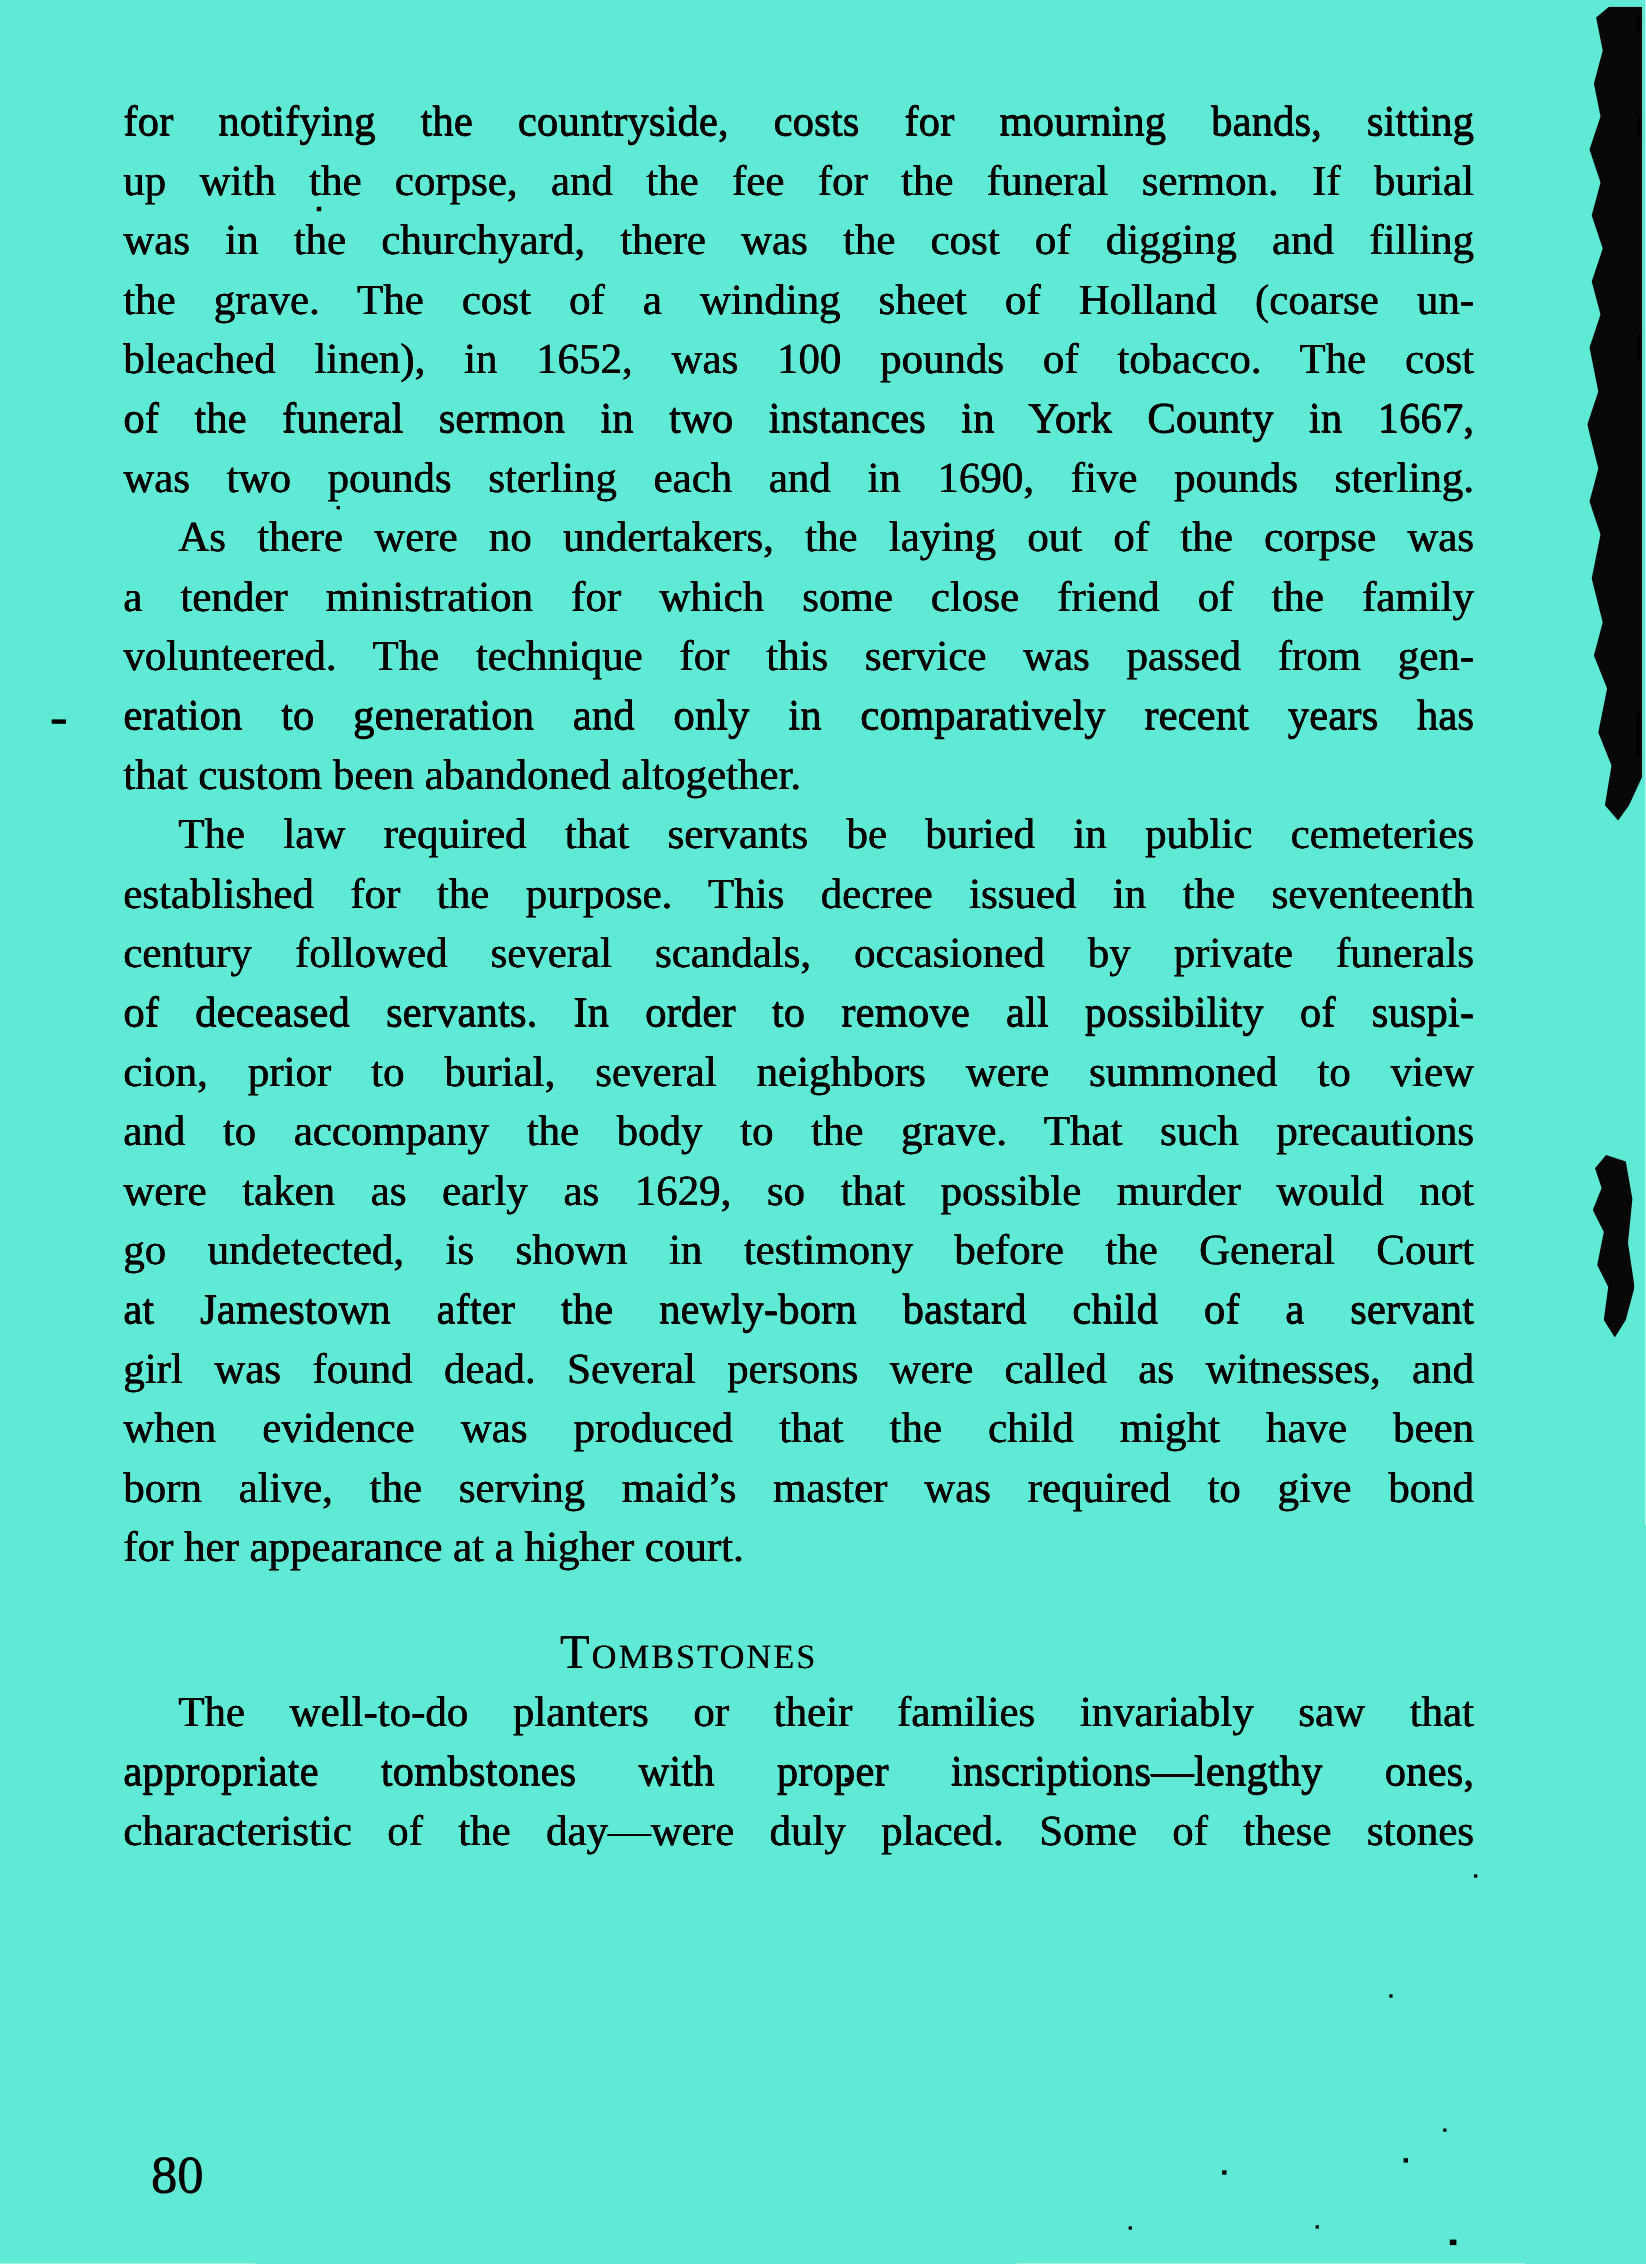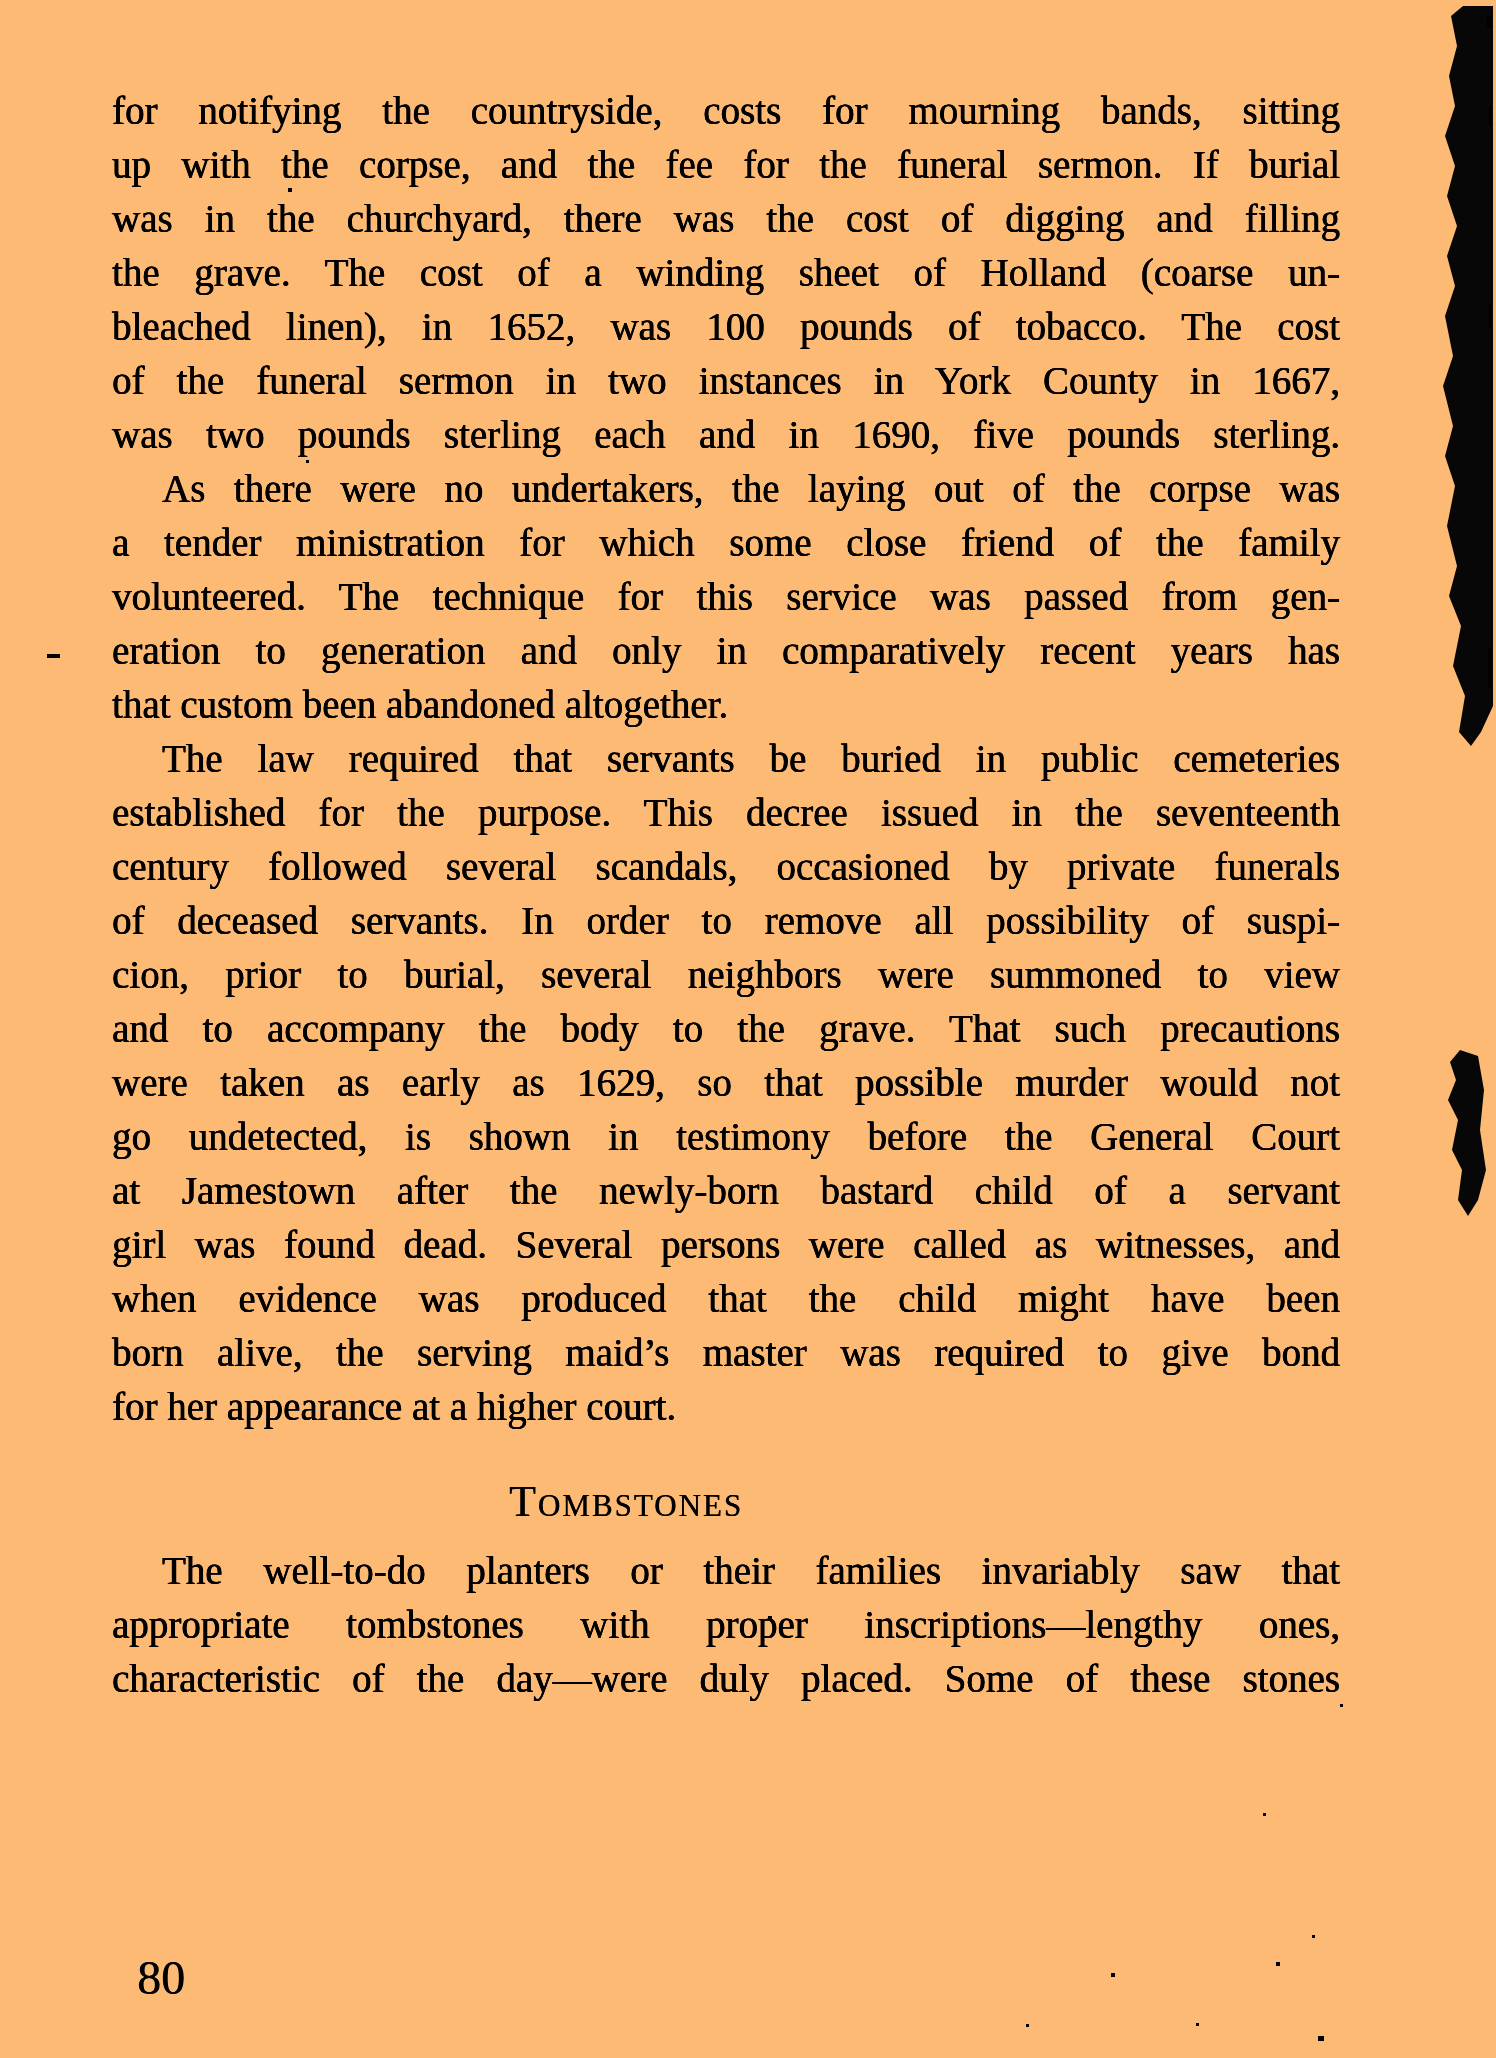--- a/index.html
+++ b/index.html
@@ -11,21 +11,21 @@
     width: 1496px;
     height: 2058px;
     position: relative;
     overflow: hidden;
     font-family: "Liberation Serif", serif;
     color: #000;
   }
   .page {
     position: absolute;
     inset: 0;
-    background: #fdba74;
+    background: #5eead4;
   }
   .text-column {
     position: absolute;
     left: 112px;
     top: 84px;
     width: 1228px;
     font-size: 39px;
     line-height: 54px;
     text-shadow: 0.4px 0.3px 0 #000, -0.2px 0 0 #000;
   }
@@ -43,21 +43,20 @@
   }
   .section-heading {
     font-variant: small-caps;
     font-size: 44px;
     line-height: 56px;
     letter-spacing: 2px;
     text-align: center;
     position: relative;
     left: -100px;
     margin-top: 40px;
-    margin-bottom: 14px;
     text-shadow: 0.4px 0.3px 0 #000;
   }
   .page-number {
     position: absolute;
     left: 137px;
     top: 1950px;
     font-size: 48px;
     text-shadow: 0.4px 0.3px 0 #000;
   }
   

